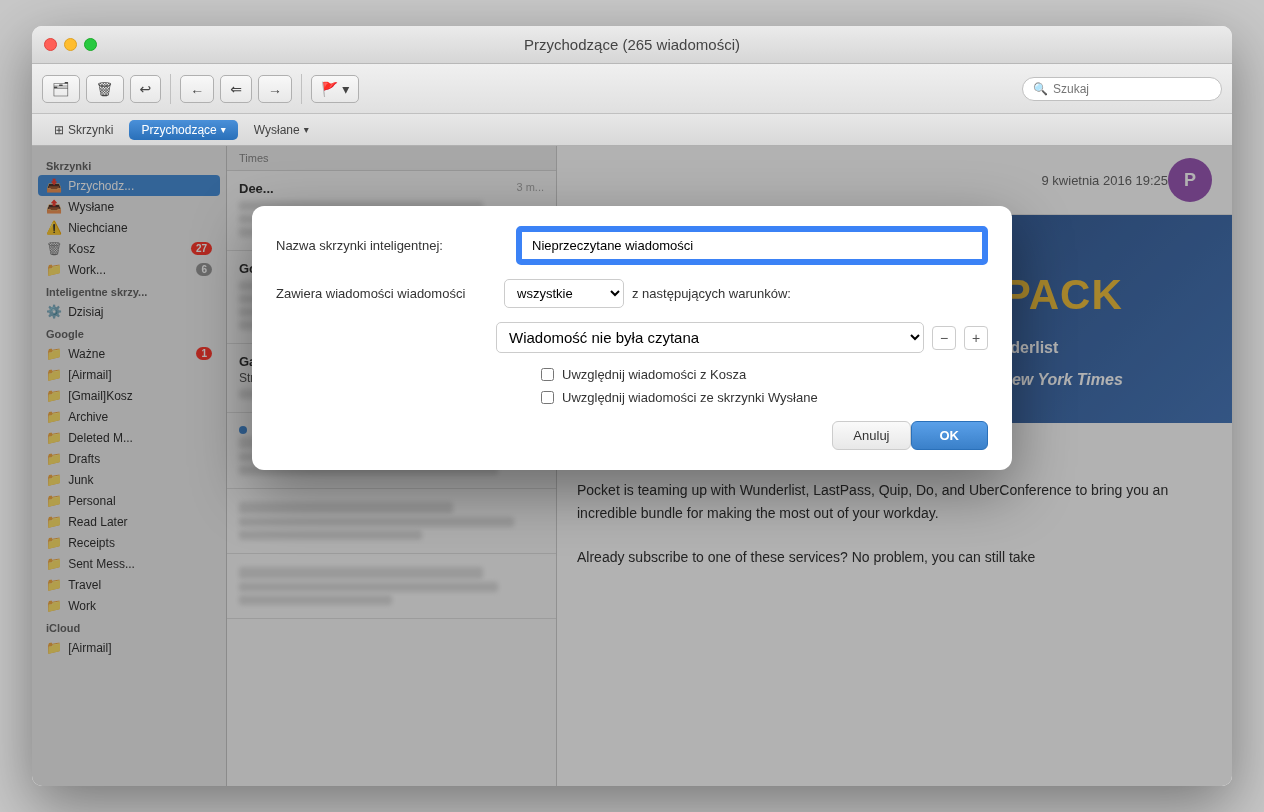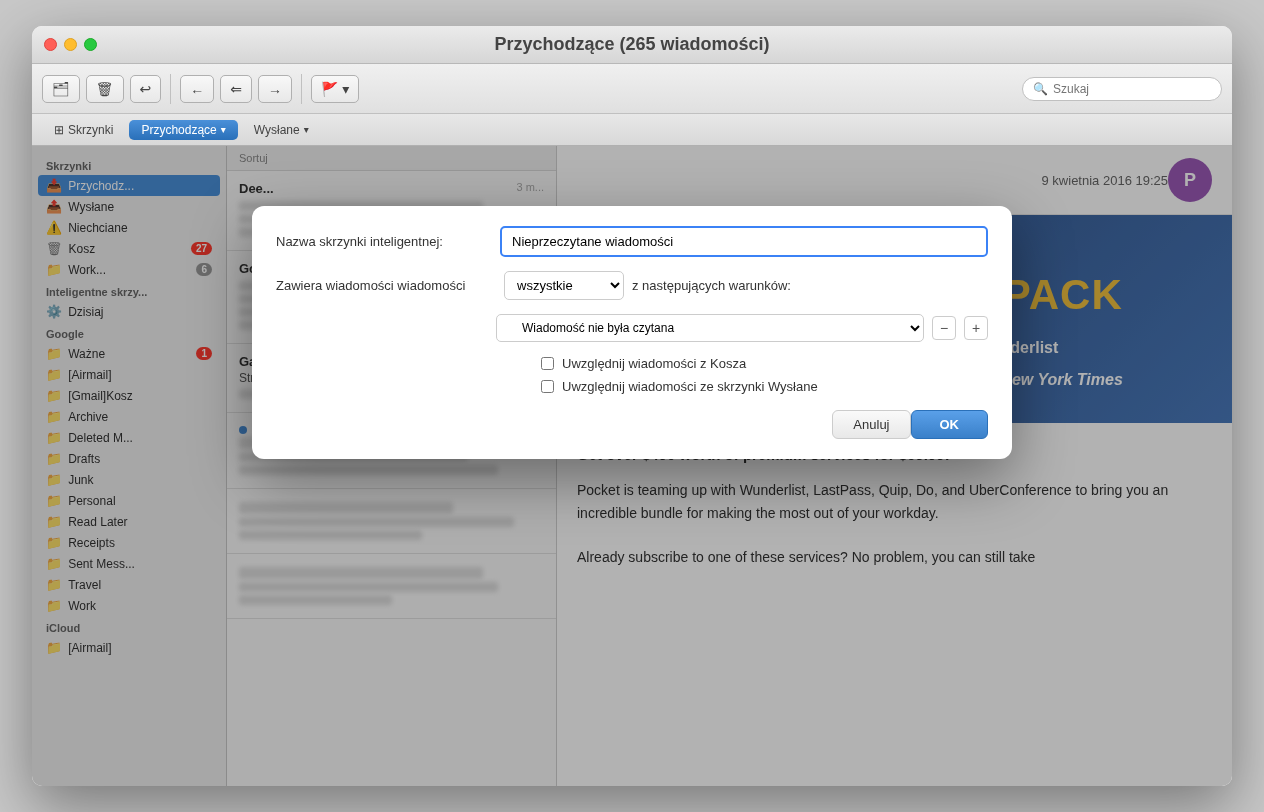--- a/index.html
+++ b/index.html
@@ -44,23 +44,23 @@
       border-radius: 50%;
       cursor: pointer;
     }
     .tl-close { background: #ff5f57; border: 1px solid #e0443e; }
     .tl-min { background: #ffbd2e; border: 1px solid #dea123; }
     .tl-max { background: #28c940; border: 1px solid #1aab29; }
     .titlebar-title {
       position: absolute;
       left: 50%;
       transform: translateX(-50%);
-      font-size: 18px;
+      font-size: 15px;
       color: #444;
-      font-weight: 700;
+      font-weight: 400;
     }
     
     .toolbar {
       height: 50px;
       background: linear-gradient(to bottom, #f0f0f0, #e0e0e0);
       border-bottom: 1px solid #c0c0c0;
       display: flex;
       align-items: center;
       padding: 0 10px;
       gap: 6px;
@@ -246,32 +246,32 @@
       background: white;
       border-radius: 12px;
       box-shadow: 0 20px 60px rgba(0,0,0,0.4);
       padding: 20px 24px;
       width: 760px;
     }
     .dialog-row {
       display: flex;
       align-items: center;
       margin-bottom: 14px;
-      gap: 4px;
+      gap: 20px;
     }
     .dialog-label {
       font-size: 13px;
       color: #333;
       white-space: nowrap;
       min-width: 220px;
     }
     .dialog-input {
       flex: 1;
       padding: 6px 10px;
-      border: 2px solid #3b82f6;
+      border: 6px solid #3b82f6;
       border-radius: 5px;
       font-size: 13px;
       outline: none;
     }
     .dialog-select-row {
       display: flex;
       align-items: center;
       gap: 8px;
       margin-bottom: 14px;
     }
@@ -294,24 +294,24 @@
       color: #333;
     }
     .dialog-condition-row {
       display: flex;
       align-items: center;
       gap: 8px;
       margin-bottom: 14px;
       padding-left: 220px;
     }
     .condition-select {
-      padding: 5px 21px;
+      padding: 5px 8px;
       border: 1px solid #ccc;
       border-radius: 5px;
-      font-size: 12px;
+      font-size: 15px;
       background: white;
       flex: 1;
       appearance: auto;
     }
     .condition-btn {
       width: 24px;
       height: 24px;
       border: 1px solid #ccc;
       border-radius: 4px;
       background: white;
@@ -535,21 +535,21 @@
 
       <div class="sidebar-section-header">iCloud</div>
       <div class="sidebar-item">
         <span class="icon">📁</span>
         <span class="label">[Airmail]</span>
       </div>
     </div>
 
     <div class="email-list">
       <div class="email-list-header">
-        <span>Sortuj</span>
+        <span>Times</span>
       </div>
 
       <div class="email-item">
         <div class="email-meta">
           <div class="email-sender">Dee...</div>
           <div class="email-date">3 m...</div>
         </div>
         <div class="blurred-block" style="width:80%"></div>
         <div class="blurred-block" style="width:90%"></div>
         <div class="blurred-block" style="width:60%"></div>

